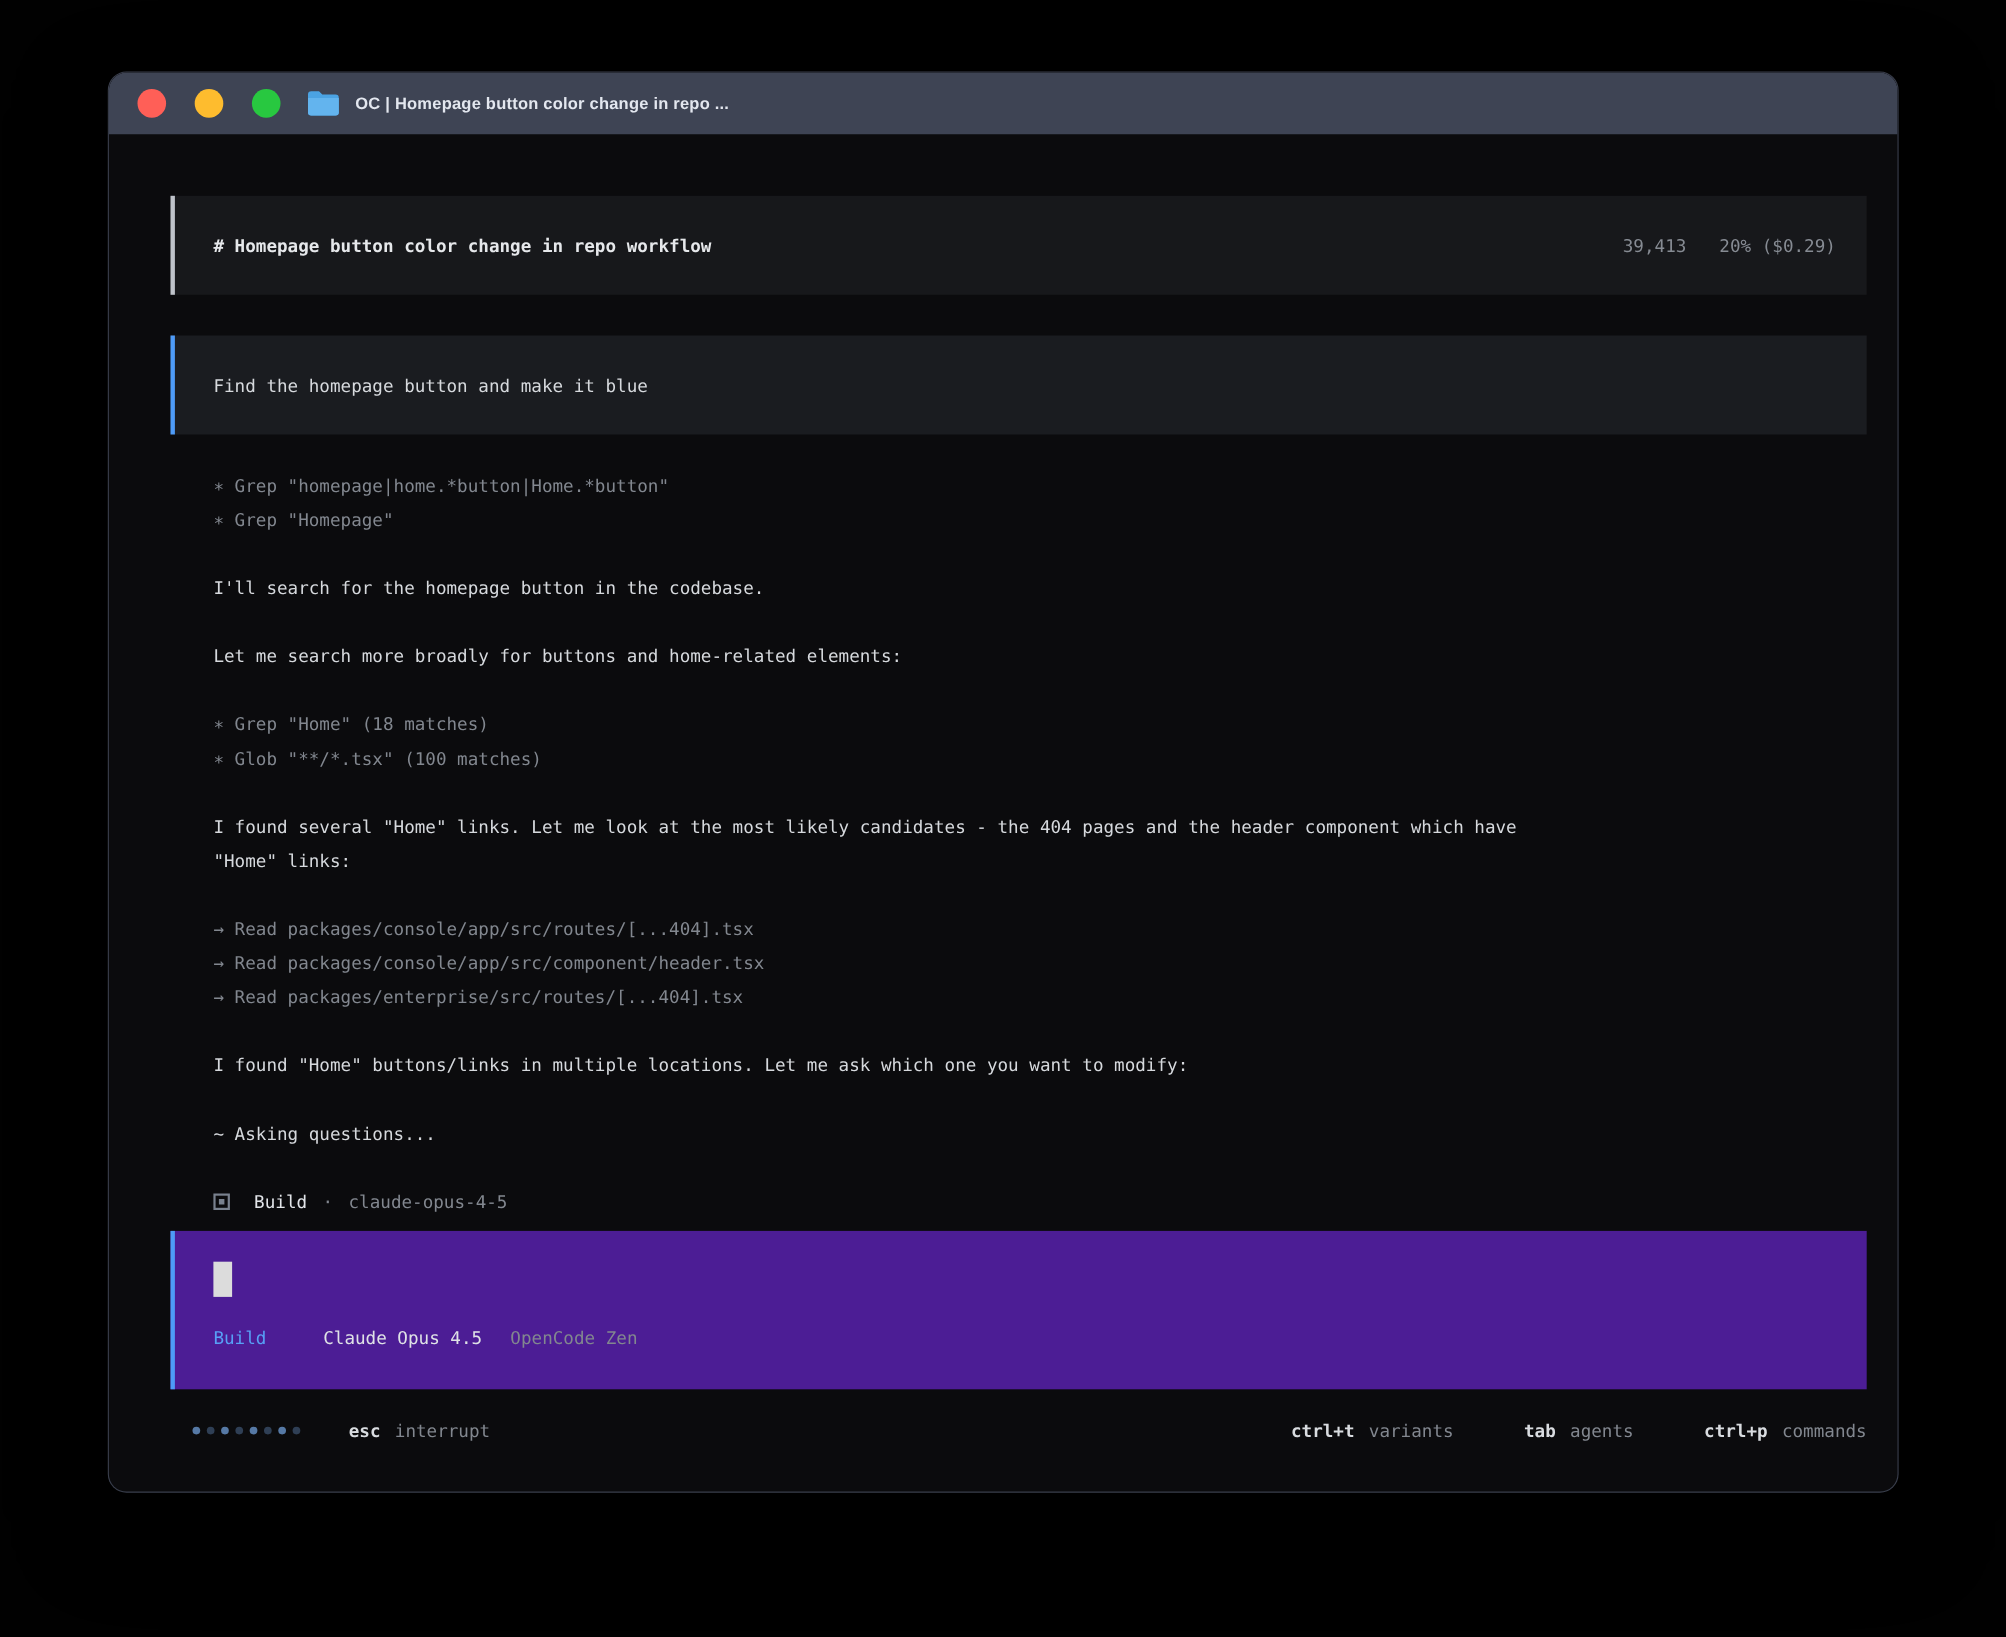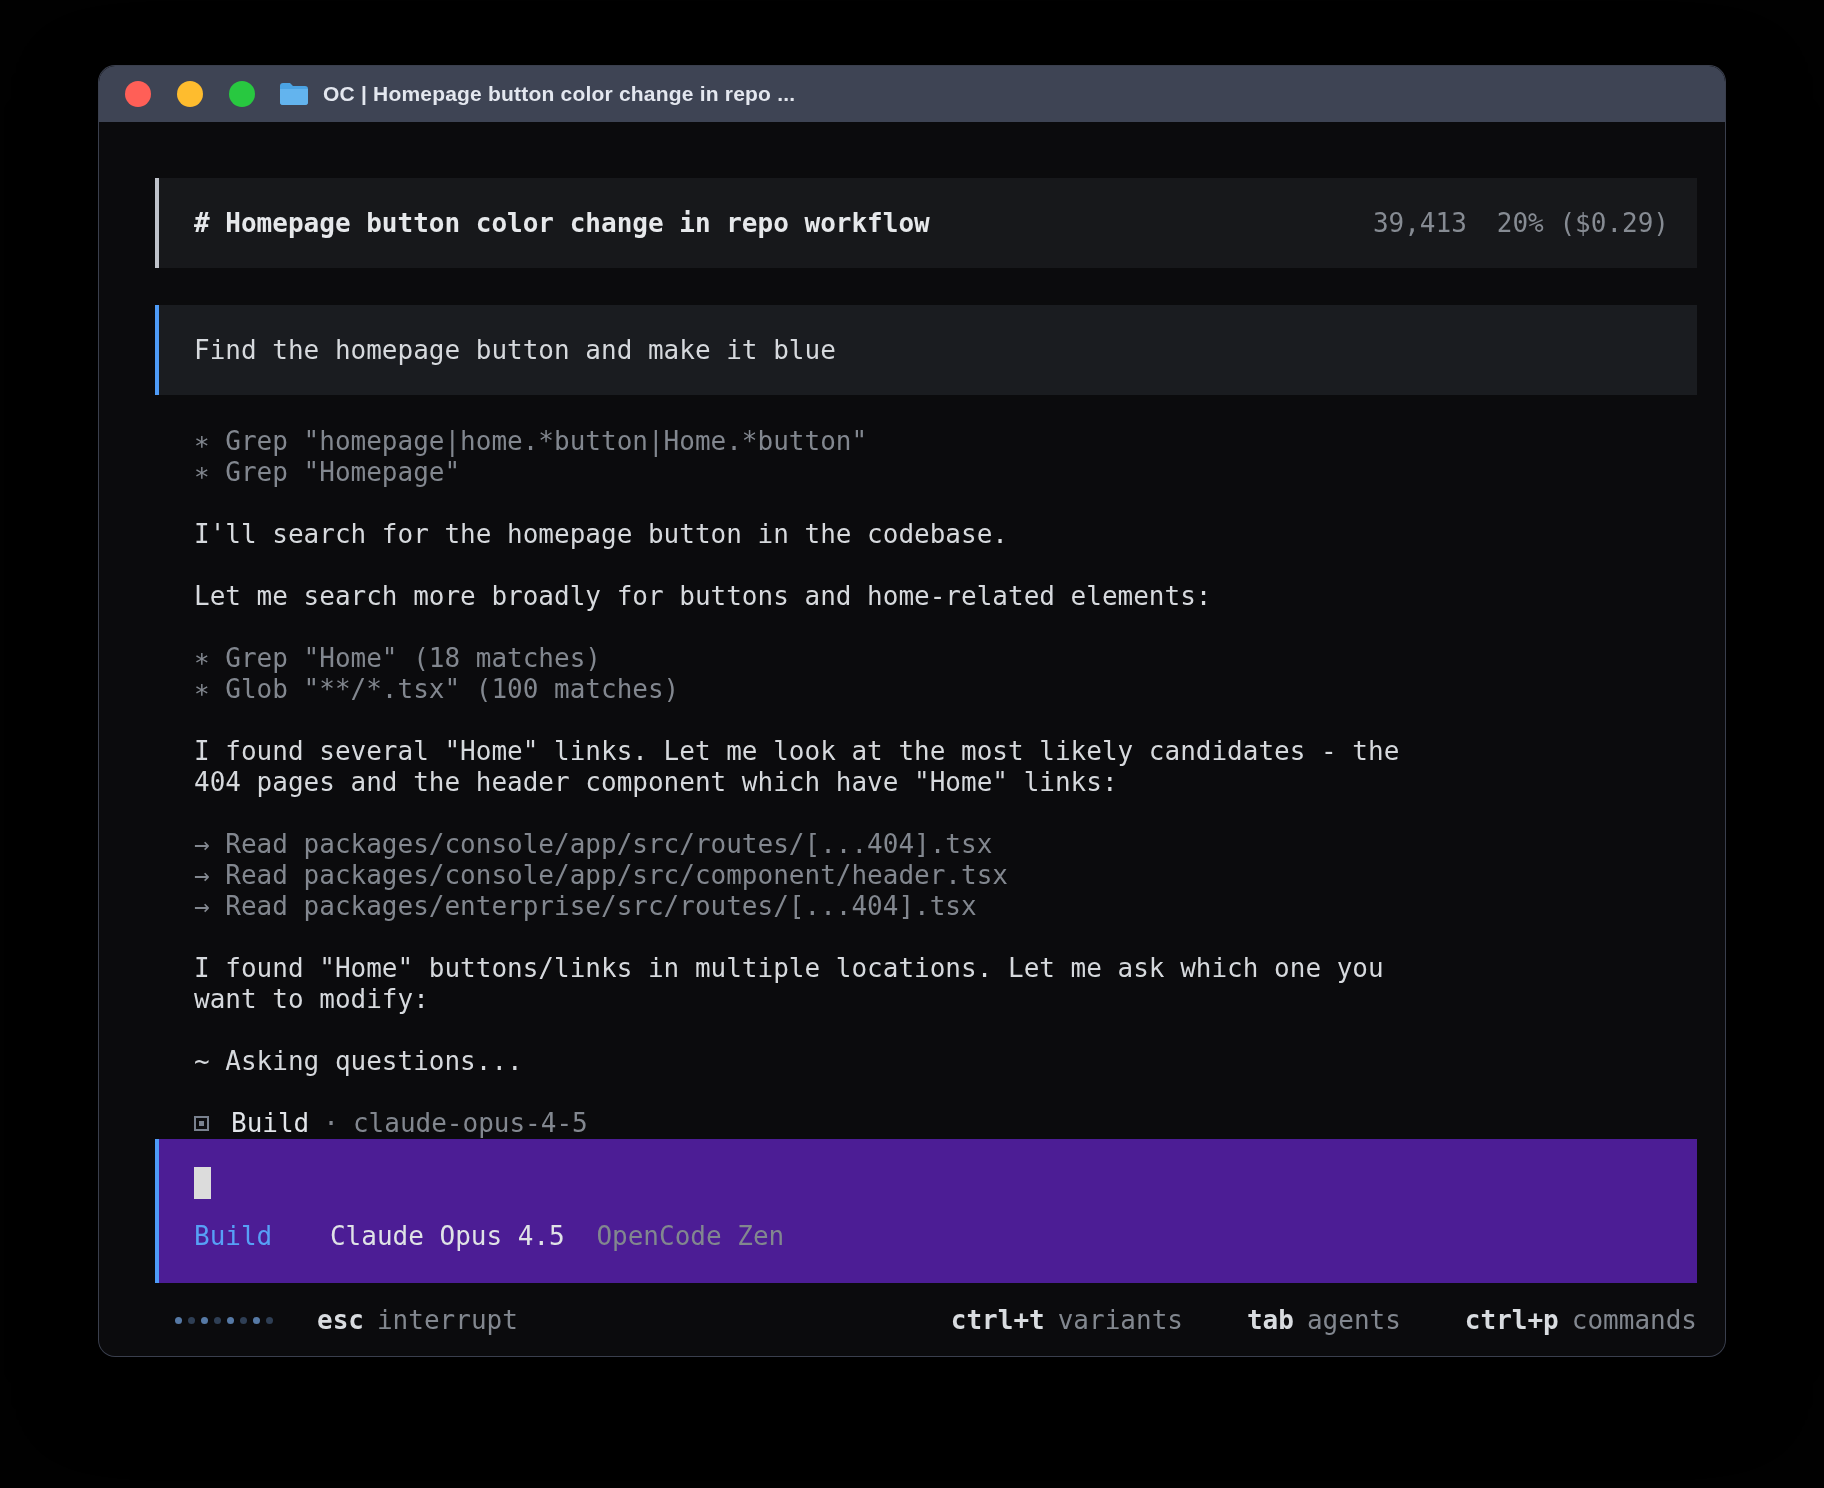--- a/index.html
+++ b/index.html
@@ -20,27 +20,27 @@
     padding:0 26px; border-radius:16px 16px 0 0;
     font-family:"Liberation Sans", sans-serif;
   }
   .traffic { display:flex; gap:26px; align-items:center; }
   .tl { width:26px; height:26px; border-radius:50%; display:inline-block; }
   .tl.red    { background:#ff5f57; }
   .tl.yellow { background:#febc2e; }
   .tl.green  { background:#28c840; }
   .folder-icon { margin-left:24px; display:inline-flex; align-items:center; }
   .win-title {
-    margin-left:14px; font-size:21px; font-weight:bold; color:#e3e7ef;
+    margin-left:14px; font-size:15px; font-weight:bold; color:#e3e7ef;
     letter-spacing:.2px; white-space:nowrap;
   }
   
   .tbody {
     flex:1; display:flex; flex-direction:column;
-    padding:56px 28px 40px 56px; font-size:26px; line-height:31px;
+    padding:56px 28px 40px 56px; font-size:16px; line-height:31px;
     color:#d6d9dd; overflow:hidden;
   }
   .block {
     border-left:4px solid #4e9bf7; background:#1a1c20;
     padding:0 28px 0 35px;
   }
   .session-header {
     flex:0 0 90px; display:flex; align-items:center; justify-content:space-between;
     background:#17181b; border-left-color:#bfc3ca;
   }

